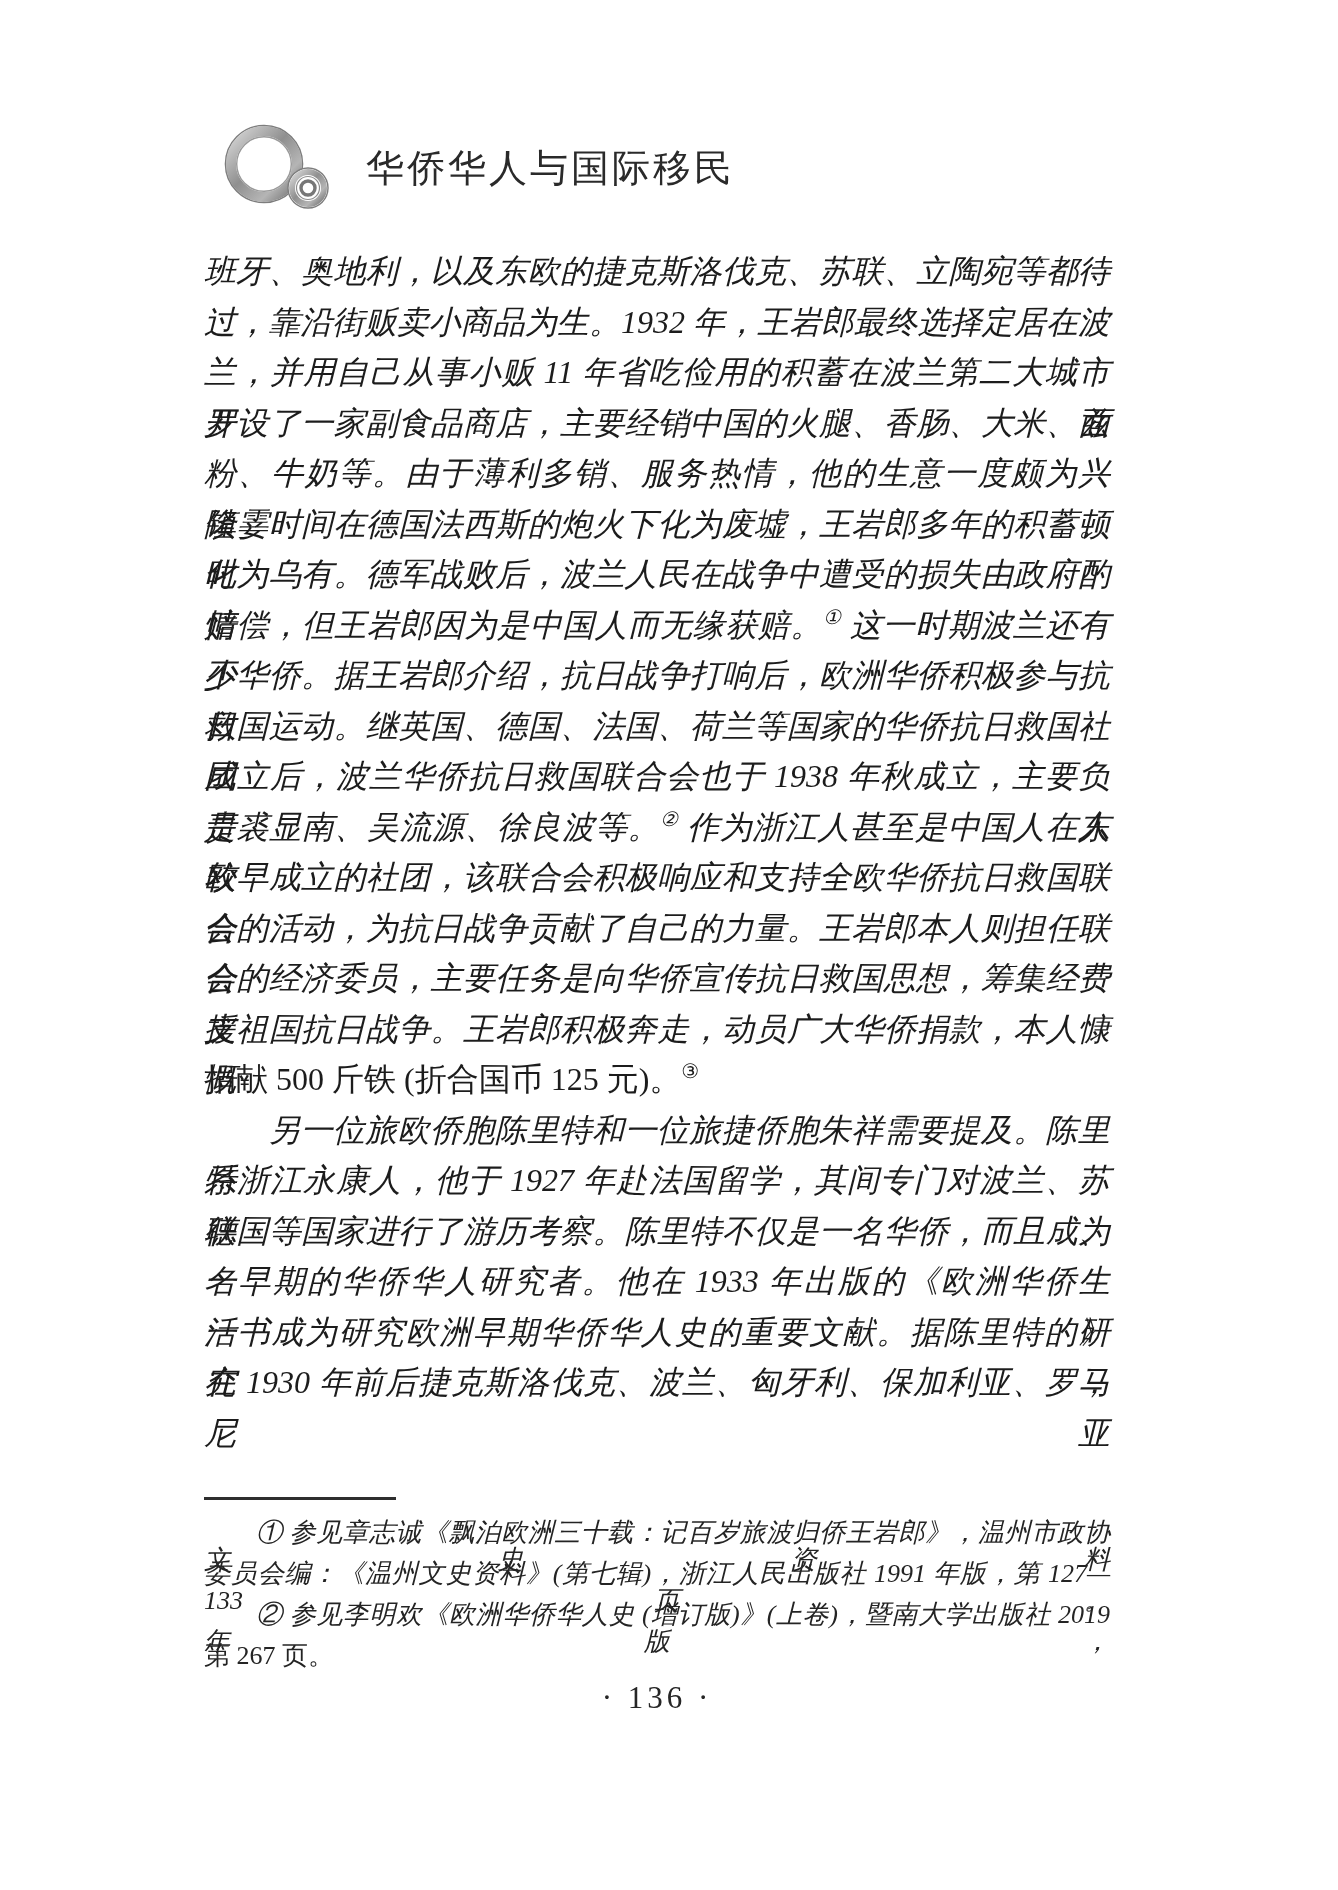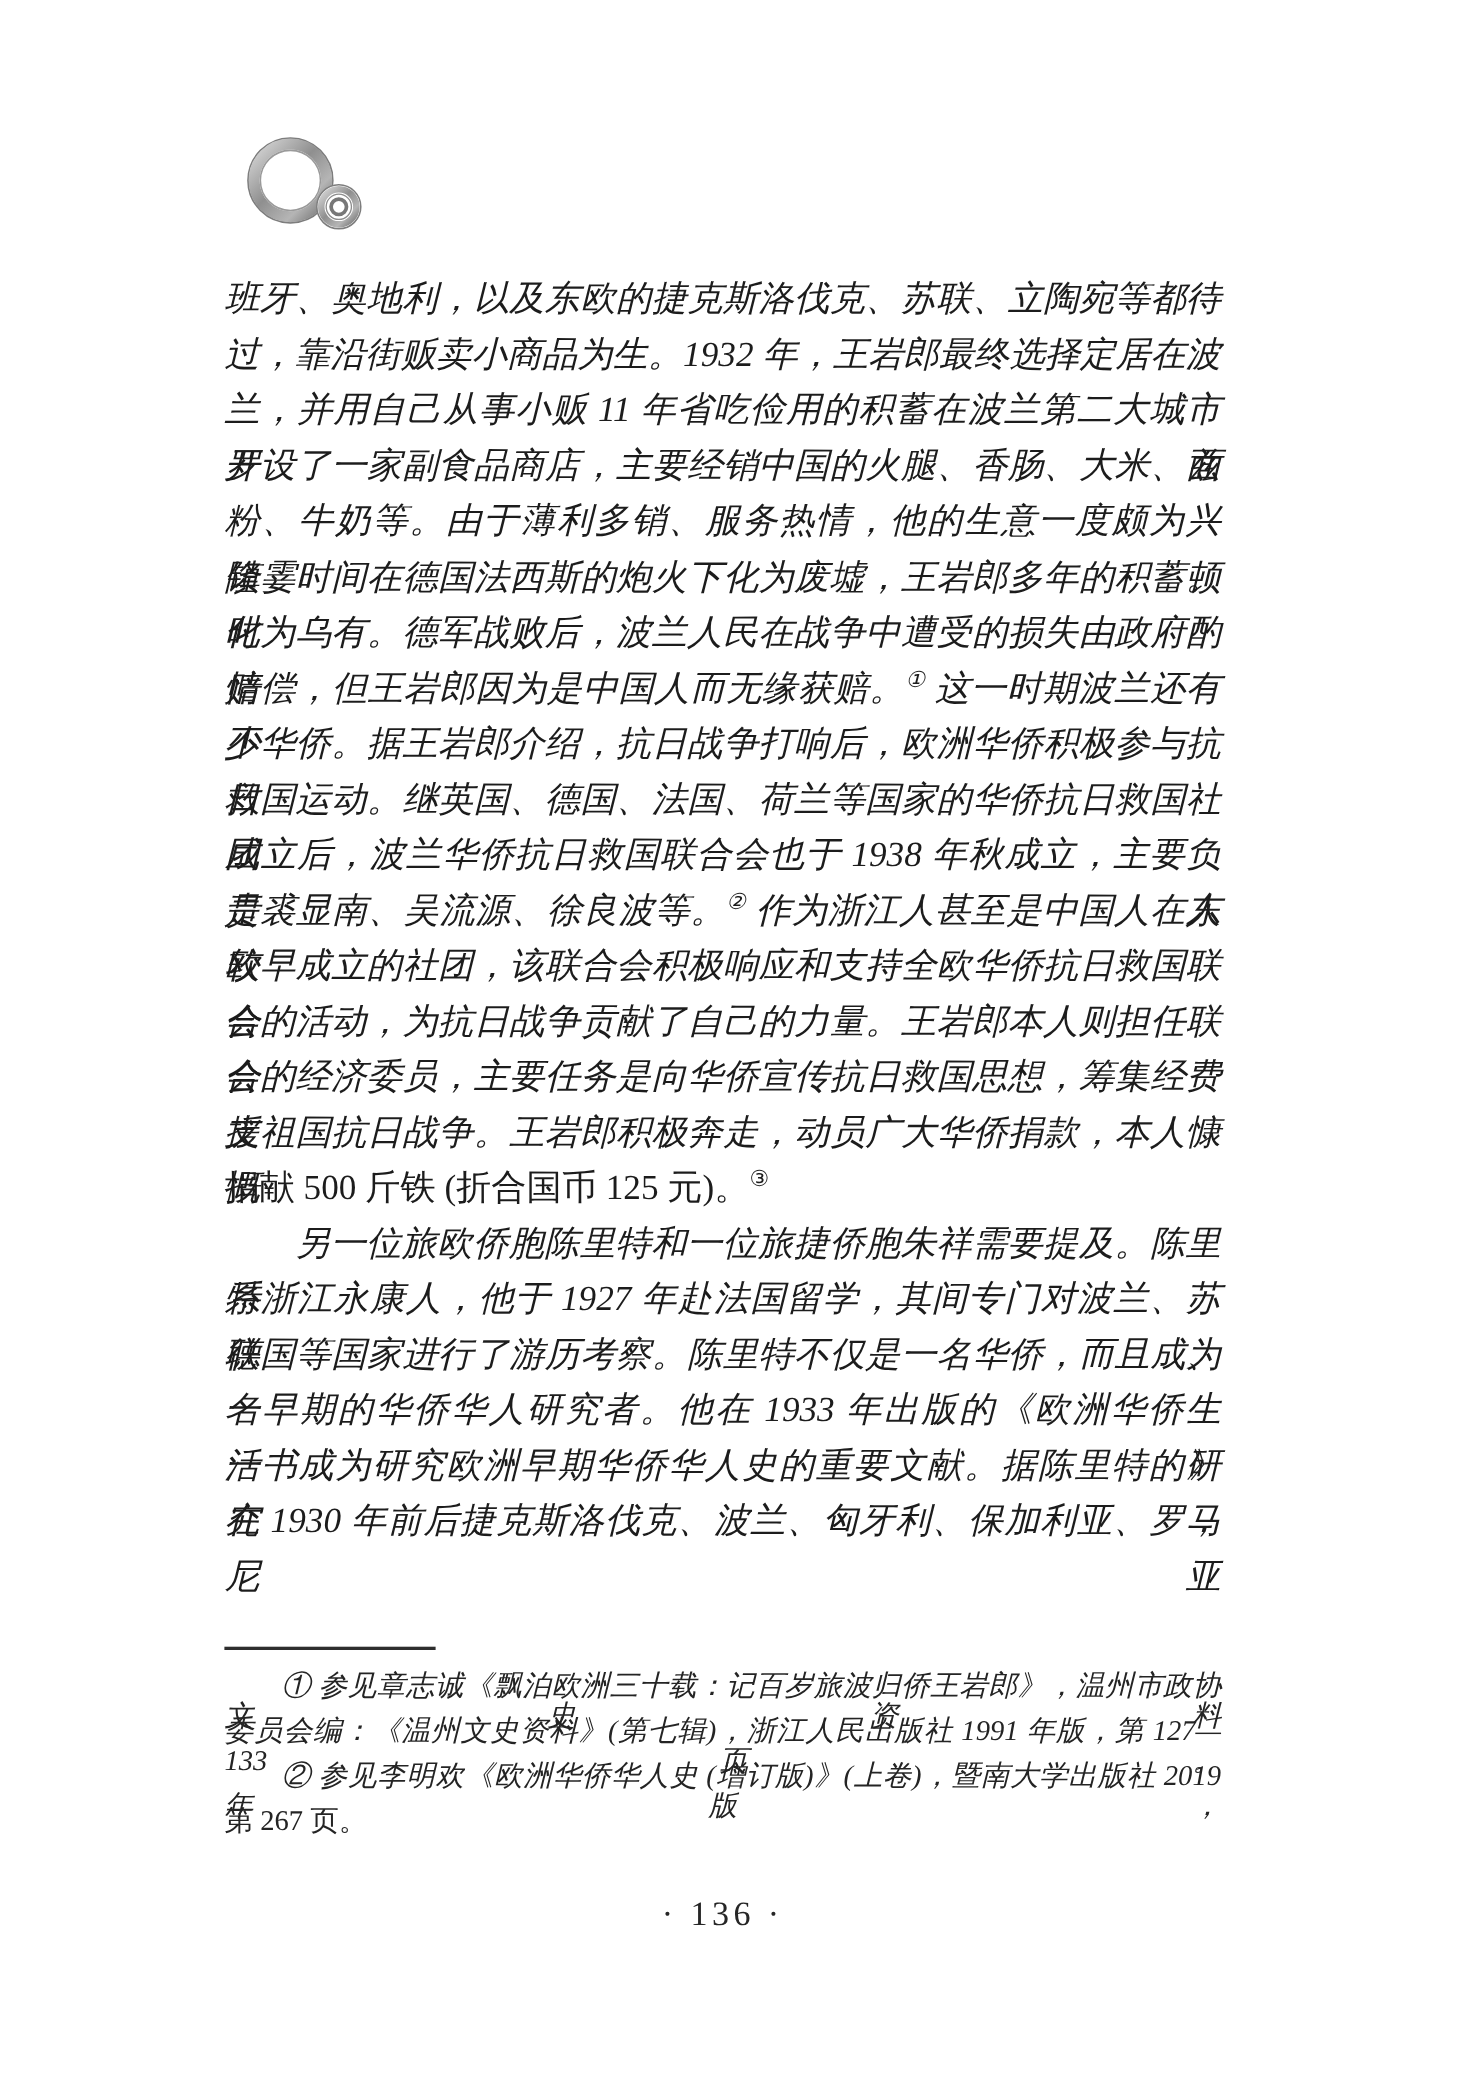--- a/index.html
+++ b/index.html
@@ -42,21 +42,21 @@
     background:#2e2e2e;
   }
   .footnotes{
     position:absolute;left:204px;top:1519px;width:906px;
   }
   .footnotes .tline{
     font-size:26px;line-height:27px;height:41px;color:#242424;
   }
   
   .page-number{
-    position:absolute;left:204px;top:1722px;width:906px;
+    position:absolute;left:204px;top:1680px;width:906px;
     text-align:center;font-size:31px;color:#262626;letter-spacing:4px;
   }
   
   .watermark{
     position:absolute;left:56px;top:1796px;
     display:flex;align-items:baseline;
     font-family:"Liberation Sans","DejaVu Sans",sans-serif;
   }
   .wm-name{
     font-size:36px;font-weight:600;color:#9a9a9a;letter-spacing:2px;
@@ -81,20 +81,21 @@
         </linearGradient>
       </defs>
       <circle cx="42" cy="42" r="38.5" fill="#ffffff" stroke="#7d7d7d" stroke-width="1.6"></circle>
       <circle cx="42" cy="42" r="33" fill="none" stroke="url(#metal)" stroke-width="10"></circle>
       <circle cx="42" cy="42" r="27.3" fill="#ffffff" stroke="#9a9a9a" stroke-width="1.4"></circle>
       <circle cx="86" cy="66" r="20" fill="#ffffff" stroke="#7d7d7d" stroke-width="1.4"></circle>
       <circle cx="86" cy="66" r="16" fill="none" stroke="url(#metal)" stroke-width="6"></circle>
       <circle cx="86" cy="66" r="11.5" fill="#ffffff" stroke="#8d8d8d" stroke-width="1.2"></circle>
       <circle cx="86" cy="66" r="7" fill="#ffffff" stroke="#777777" stroke-width="3.4"></circle>
     </svg>
+    <div class="journal-title">华侨华人与国际移民</div>
   </div>
 
   <div class="body-text">
       <div class="tline just"><span class="">班牙、奥地利，以及东欧的捷克斯洛伐克、苏联、立陶宛等都待</span></div>
       <div class="tline just"><span class="">过，靠沿街贩卖小商品为生。1932 年，王岩郎最终选择定居在波</span></div>
       <div class="tline just"><span class="">兰，并用自己从事小贩 11 年省吃俭用的积蓄在波兰第二大城市罗兹</span></div>
       <div class="tline just"><span class="">开设了一家副食品商店，主要经销中国的火腿、香肠、大米、面</span></div>
       <div class="tline just"><span class="">粉、牛奶等。由于薄利多销、服务热情，他的生意一度颇为兴隆。</span></div>
       <div class="tline just"><span class="">镇霎时间在德国法西斯的炮火下化为废墟，王岩郎多年的积蓄顿时</span></div>
       <div class="tline just"><span class="">化为乌有。德军战败后，波兰人民在战争中遭受的损失由政府酌情</span></div>

